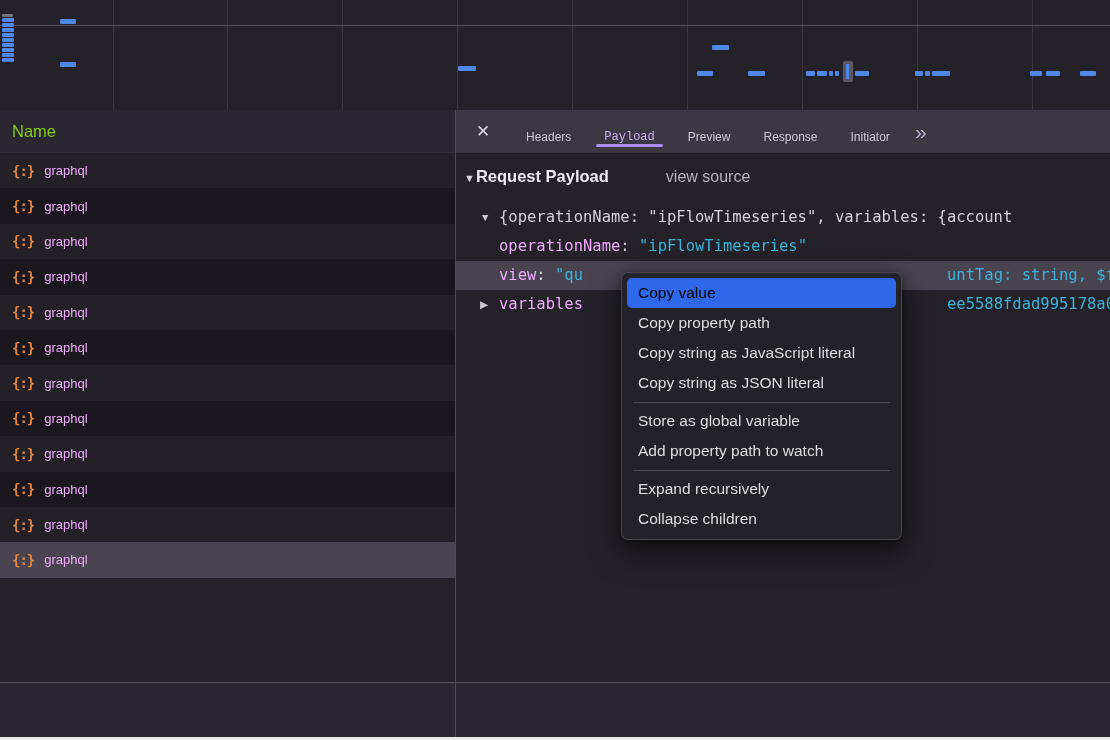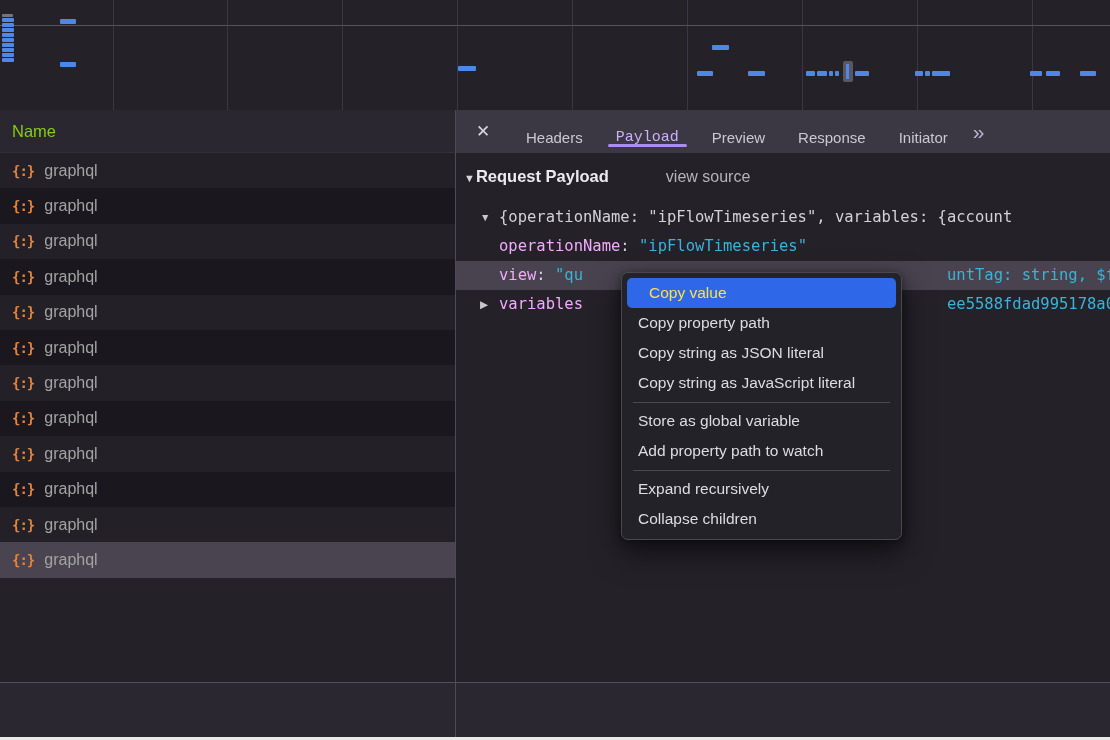--- a/index.html
+++ b/index.html
@@ -20,31 +20,31 @@
   
   #left-pane { position:absolute; left:0; top:110px; width:455px; height:572px; }
   #list-header { height:43px; background:#2a2730; display:flex; align-items:center; padding-left:12px;
                  font-size:16.5px; color:#84cc16; border-bottom:1px solid #343039; }
   .req-row { height:35.4px; display:flex; align-items:center; padding-left:12px; }
   .req-row.odd { background:#232028; }
   .req-row.even { background:#1a181e; }
   .req-row.selected { background:#494450; }
   .req-icon { font-family:"DejaVu Sans Mono", monospace; font-size:14px; font-weight:bold;
               color:#e2843f; margin-right:10px; letter-spacing:-1px; }
-  .req-label { font-size:16px; color:#a3a3a3; }
+  .req-label { font-size:13px; color:#f0abfc; }
   
   #v-divider { position:absolute; left:455px; top:110px; width:1px; height:627px; background:#4f4b56; z-index:5; }
   #h-divider { position:absolute; left:0; top:682px; width:1110px; height:1px; background:#54505b; z-index:4; }
   #footer { position:absolute; left:0; top:683px; width:1110px; height:54px; background:#2a2731; }
   #bottom-edge { position:absolute; left:0; top:737px; width:1110px; height:3px; background:#e9e9ea; }
   
   #right-pane { position:absolute; left:456px; top:110px; width:654px; height:572px; background:#242129; }
   #tab-bar { height:43px; background:#3b3743; display:flex; align-items:center; }
   #close-btn { width:20px; margin-left:17px; text-align:center; font-size:17px; color:#d6d4da; cursor:default; }
-  .tab { position:relative; height:31px; line-height:43px; margin-left:33px; font-size:15px; color:#cac8d0; }
+  .tab { position:relative; height:31px; line-height:43px; margin-left:33px; font-size:12px; color:#cac8d0; }
   .tab.active { color:#c9b0f7;font-family:Liberation Mono, monospace; }
   .tab.active::after { content:""; position:absolute; left:-8px; right:-8px; bottom:0; height:3.5px;
                        background:#a98df2; border-radius:2px; }
   #more-tabs { margin-left:25px; font-size:21px; color:#beb5d4; line-height:43px; letter-spacing:-2px; }
   #detail-content { position:relative; width:654px; height:529px; overflow:hidden; }
   #section-row { position:absolute; left:8px; top:14px; display:flex; align-items:baseline; }
   #section-expander { font-size:11px; color:#d8d6dc; margin-right:1px; }
   #section-title { font-size:16.5px; font-weight:bold; color:#eceaf0; }
   #view-source { margin-left:57px; font-size:16px; color:#b5b3bb; }
   .tree-row { position:absolute; left:0; width:654px; height:29px; line-height:29px; white-space:nowrap;
@@ -55,21 +55,21 @@
   #row-preview { top:50px; padding-left:23px; overflow:hidden; }
   #row-opname { top:79px; padding-left:43px; }
   #row-query { top:108px; padding-left:43px; background:#48434f; overflow:hidden; }
   #row-vars { top:137px; padding-left:23px; overflow:hidden; }
   .right-frag { position:absolute; right:-5px; top:0; }
   
   #context-menu { position:absolute; left:165px; top:119px; width:281px; z-index:10;
                   background:rgba(37,35,42,0.98); border:1px solid #4a4750; border-radius:7px;
                   padding:5px 0; box-shadow:0 12px 30px rgba(0,0,0,0.55), 0 2px 8px rgba(0,0,0,0.4); }
   .menu-item { height:30px; line-height:30px; padding:0 16px; font-size:15.5px; color:#dddce0; white-space:nowrap; }
-  .menu-item.highlighted { margin:0 5px; padding:0 22px; border-radius:5px; background:#2e68e8; color:#fde047; }
+  .menu-item.highlighted { margin:0 5px; padding:0 11px; border-radius:5px; background:#2e68e8; color:#000000; }
   .menu-sep { height:0; border-top:1px solid #4b4853; margin:4px 11px 3px 11px; }
 </style>
 </head>
 <body>
 
 <div id="stage">
 
   <div id="timeline">
       <div class="gridline" style="left: 113px;"></div>
       <div class="gridline" style="left: 227px;"></div>
@@ -193,22 +193,22 @@
 
       <div class="tree-row" id="row-opname"><span class="k">operationName</span><span>: </span><span class="s">"ipFlowTimeseries"</span></div>
 
       <div class="tree-row" id="row-query"><span class="k">view</span><span>: </span><span class="s">"qu</span><span class="s right-frag">untTag: string, $f</span></div>
 
       <div class="tree-row" id="row-vars"><span class="expander">▶</span><span class="k">variables</span><span class="s right-frag">ee5588fdad995178a0</span></div>
 
       <div id="context-menu">
           <div class="menu-item highlighted">Copy value</div>
           <div class="menu-item">Copy property path</div>
+          <div class="menu-item">Copy string as JavaScript literal</div>
           <div class="menu-item">Copy string as JSON literal</div>
-          <div class="menu-item">Copy string as JavaScript literal</div>
           <div class="menu-sep"></div>
           <div class="menu-item">Store as global variable</div>
           <div class="menu-item">Add property path to watch</div>
           <div class="menu-sep"></div>
           <div class="menu-item">Expand recursively</div>
           <div class="menu-item">Collapse children</div>
         </div>
     </div>
   </div>
 

